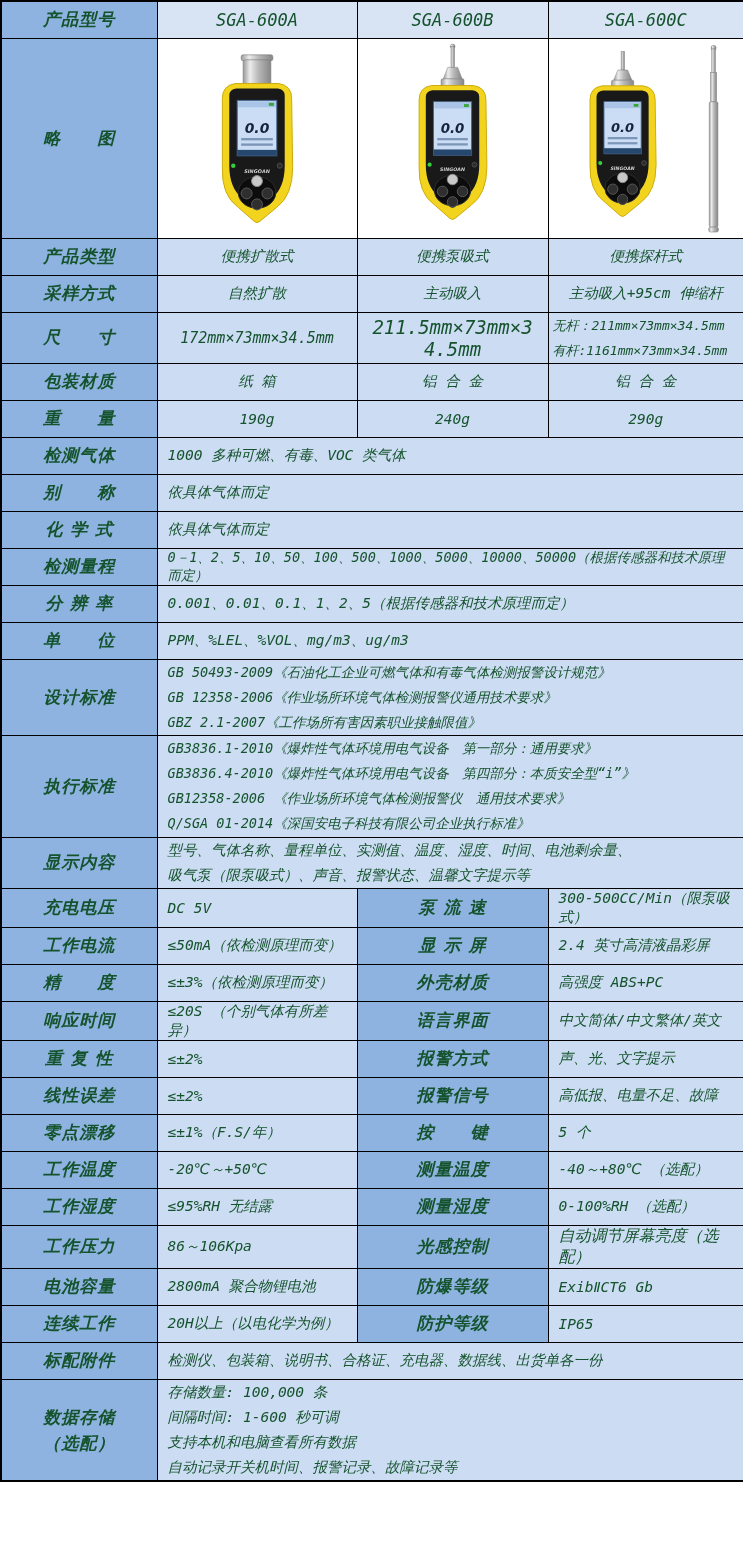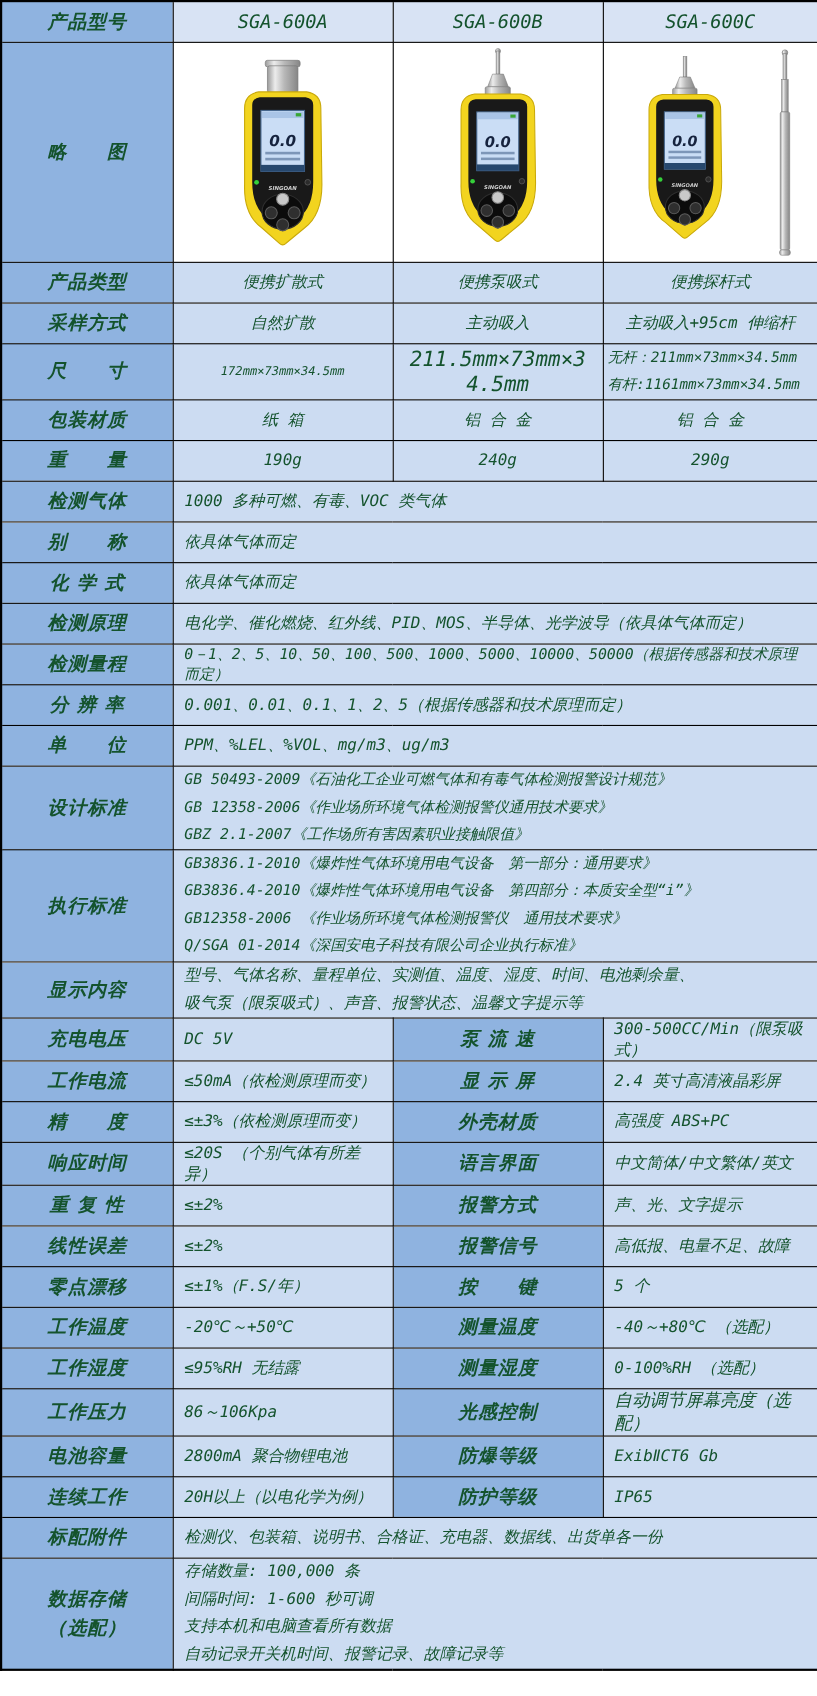--- a/index.html
+++ b/index.html
@@ -185,21 +185,21 @@
 
 <tr class="r37">
   <td class="lab">采样方式</td>
   <td class="val cen">自然扩散</td>
   <td class="val cen">主动吸入</td>
   <td class="val cen">主动吸入+95cm 伸缩杆</td>
 </tr>
 
 <tr class="rsize">
   <td class="lab">尺　　寸</td>
-  <td class="val cen" style="font-size:11px">172mm×73mm×34.5mm</td>
+  <td class="val cen" style="font-size:15px">172mm×73mm×34.5mm</td>
   <td class="val cen" style="font-size:19px">211.5mm×73mm×34.5mm</td>
   <td class="val" style="font-size:13px;padding:0 4px">
     <div class="lines">
       <div>无杆：211mm×73mm×34.5mm</div>
       <div>有杆:1161mm×73mm×34.5mm</div>
     </div>
   </td>
 </tr>
 
 <tr class="r37">
@@ -222,24 +222,20 @@
 </tr>
 <tr class="r37">
   <td class="lab">别　　称</td>
   <td class="val" colspan="3">依具体气体而定</td>
 </tr>
 <tr class="r37">
   <td class="lab">化 学 式</td>
   <td class="val" colspan="3">依具体气体而定</td>
 </tr>
 <tr class="r37">
-  <td class="lab">检测原理</td>
-  <td class="val" colspan="3">电化学、催化燃烧、红外线、PID、MOS、半导体、光学波导（依具体气体而定）</td>
-</tr>
-<tr class="r37">
   <td class="lab">检测量程</td>
   <td class="val" colspan="3" style="font-size:13.5px">0－1、2、5、10、50、100、500、1000、5000、10000、50000（根据传感器和技术原理而定）</td>
 </tr>
 <tr class="r37">
   <td class="lab">分 辨 率</td>
   <td class="val" colspan="3">0.001、0.01、0.1、1、2、5（根据传感器和技术原理而定）</td>
 </tr>
 <tr class="r37">
   <td class="lab">单　　位</td>
   <td class="val" colspan="3">PPM、%LEL、%VOL、mg/m3、ug/m3</td>

